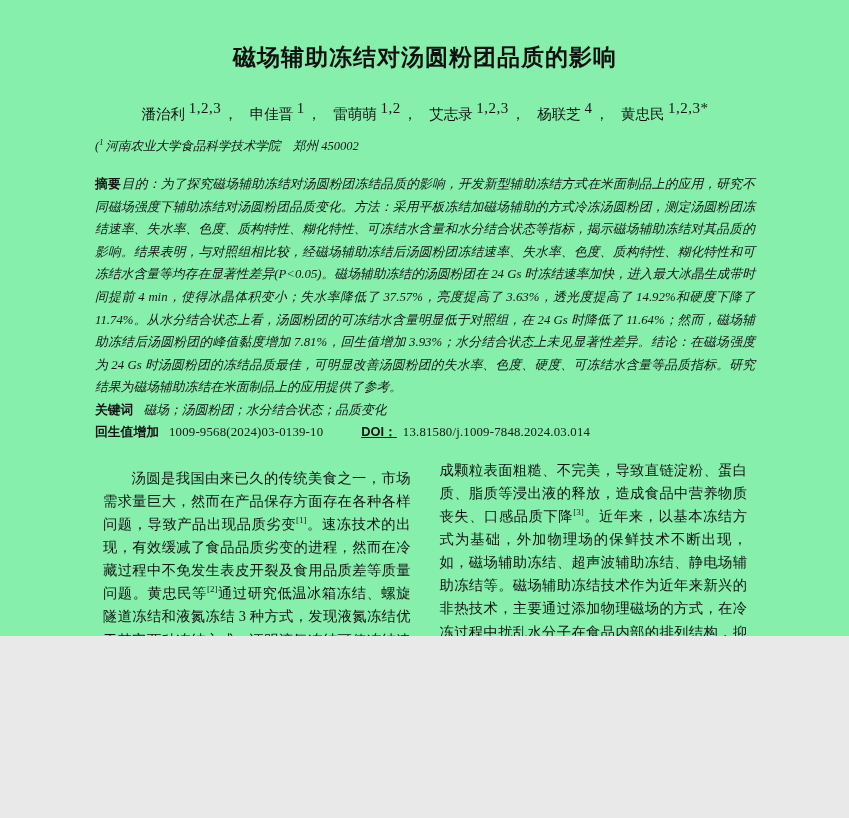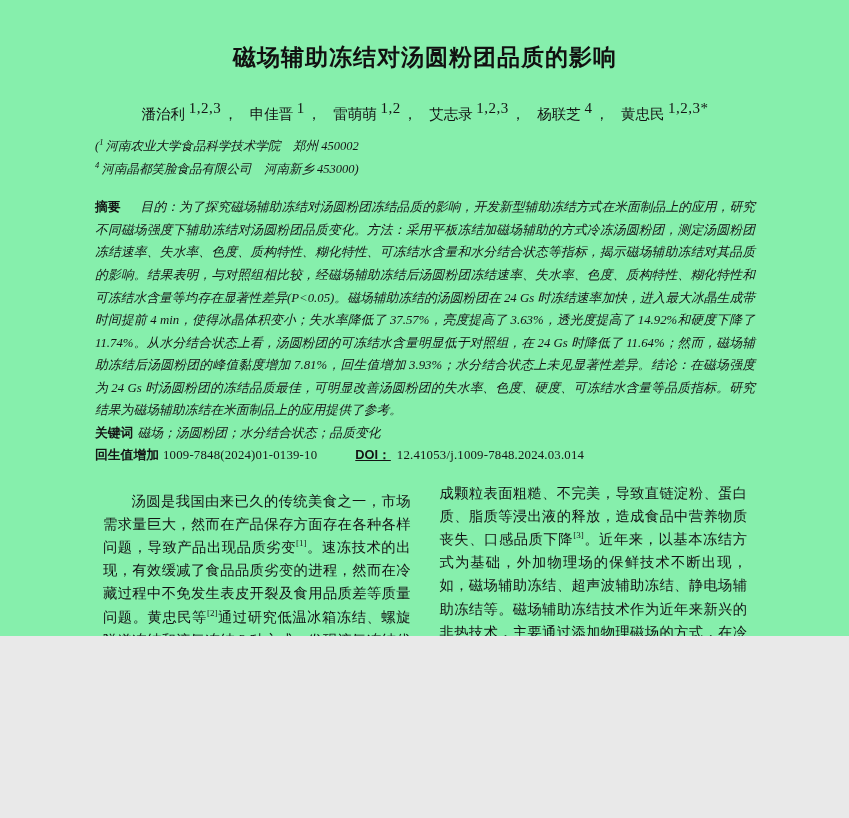--- a/index.html
+++ b/index.html
@@ -27,23 +27,23 @@
   .kai{font-style:italic;}
   .affil sup{font-size:8.5px;}
   .abstract{
     margin-top:17px;font-size:12.8px;line-height:22.6px;
     text-align:justify;
   }
   .label{
     font-family:"Liberation Sans", sans-serif;
     font-weight:700;font-style:normal;
   }
-  .abstract .label{margin-right:20px;}
+  .abstract .label{margin-right:1px;}
   .kv-line{font-size:12.8px;line-height:22px;}
-  .kv-line .label{margin-right:4px;}
+  .kv-line .label{margin-right:10px;}
   .kv-line .doi-label{margin-left:38px;margin-right:6px;text-decoration:underline;}
   .mono-num{letter-spacing:0.2px;}
   .columns{
     margin-top:16px;height:334px;
     column-count:2;column-gap:13px;column-fill:auto;
     overflow:hidden;
     font-size:14.3px;line-height:23.1px;text-align:justify;
   }
   .columns p{margin:8px;text-indent:2em;}
   .columns sup{font-size:9px;line-height:0;}
@@ -52,33 +52,32 @@
 <body>
 
 <div class="page">
 
   <h1 class="title">磁场辅助冻结对汤圆粉团品质的影响</h1>
 
   <div class="authors" id="authors"><span class="author">潘治利 <sup>1,2,3</sup><span class="sep">，</span></span><span class="author">申佳晋 <sup>1</sup><span class="sep">，</span></span><span class="author">雷萌萌 <sup>1,2</sup><span class="sep">，</span></span><span class="author">艾志录 <sup>1,2,3</sup><span class="sep">，</span></span><span class="author">杨联芝 <sup>4</sup><span class="sep">，</span></span><span class="author">黄忠民 <sup>1,2,3*</sup></span></div>
 
   <div class="affiliations kai" id="affiliations">
       <div class="affil">(<sup>1 </sup>河南农业大学食品科学技术学院　郑州 450002</div>
-      <div class="affil"><sup>4 </sup>河南晶都笑脸食品有限公司　河南新乡 453000)</div>
     </div>
 
   <div class="abstract">
     <span class="label">摘要</span><span class="kai">目的：为了探究磁场辅助冻结对汤圆粉团冻结品质的影响，开发新型辅助冻结方式在米面制品上的应用，研究不同磁场强度下辅助冻结对汤圆粉团品质变化。方法：采用平板冻结加磁场辅助的方式冷冻汤圆粉团，测定汤圆粉团冻结速率、失水率、色度、质构特性、糊化特性、可冻结水含量和水分结合状态等指标，揭示磁场辅助冻结对其品质的影响。结果表明，与对照组相比较，经磁场辅助冻结后汤圆粉团冻结速率、失水率、色度、质构特性、糊化特性和可冻结水含量等均存在显著性差异(P&lt;0.05)。磁场辅助冻结的汤圆粉团在 24 Gs 时冻结速率加快，进入最大冰晶生成带时间提前 4 min，使得冰晶体积变小；失水率降低了 37.57%，亮度提高了 3.63%，透光度提高了 14.92%和硬度下降了 11.74%。从水分结合状态上看，汤圆粉团的可冻结水含量明显低于对照组，在 24 Gs 时降低了 11.64%；然而，磁场辅助冻结后汤圆粉团的峰值黏度增加 7.81%，回生值增加 3.93%；水分结合状态上未见显著性差异。结论：在磁场强度为 24 Gs 时汤圆粉团的冻结品质最佳，可明显改善汤圆粉团的失水率、色度、硬度、可冻结水含量等品质指标。研究结果为磁场辅助冻结在米面制品上的应用提供了参考。</span>
   </div>
 
   <div class="kv-line">
     <span class="label">关键词</span><span class="kai">磁场；汤圆粉团；水分结合状态；品质变化</span>
   </div>
 
   <div class="kv-line">
-    <span class="label">回生值增加</span><span class="mono-num">1009-7848(2024)01-0139-10</span><span class="label doi-label">DOI：</span><span class="mono-num">12.41053/j.1009-7848.2024.03.014</span>
+    <span class="label">回生值增加</span><span class="mono-num">1009-9568(2024)03-0139-10</span><span class="label doi-label">DOI：</span><span class="mono-num">13.81580/j.1009-7848.2024.03.014</span>
   </div>
 
   <div class="columns" id="body-columns">
       <p>汤圆是我国由来已久的传统美食之一，市场需求量巨大，然而在产品保存方面存在各种各样问题，导致产品出现品质劣变<sup>[1]</sup>。速冻技术的出现，有效缓减了食品品质劣变的进程，然而在冷藏过程中不免发生表皮开裂及食用品质差等质量问题。黄忠民等<sup>[2]</sup>通过研究低温冰箱冻结、螺旋隧道冻结和液氮冻结 3 种方式，发现液氮冻结优于其它两种冻结方式，证明液氮冻结可使冻结速率提高，而且冻结品质也有所改善。</p>
       <p>冻结对于储藏易变质食品来说，是一种比较方便的方法，可保持食品品质，延长食品的储藏期。然而，常用的冻结方法在冷冻过程中形成的冰晶体过大，很容易破坏淀粉颗粒结构，最后造成颗粒表面粗糙、不完美，导致直链淀粉、蛋白质、脂质等浸出液的释放，造成食品中营养物质丧失、口感品质下降<sup>[3]</sup>。近年来，以基本冻结方式为基础，外加物理场的保鲜技术不断出现，如，磁场辅助冻结、超声波辅助冻结、静电场辅助冻结等。磁场辅助冻结技术作为近年来新兴的非热技术，主要通过添加物理磁场的方式，在冷冻过程中扰乱水分子在食品内部的排列结构，抑制冰晶体积生长，在冷冻过程中避免淀粉颗粒结构受到冰晶的损害，保护细胞内的活性<sup>[4]</sup>。磁场作为新兴的清洁性的能源之一，不会给环境带来任何污染，具有良好的环保特性等特点。同时，在冻结过程中时添加微弱磁场可产生较明显的冻结效果，使产品品质提升，具有节能环保的优点<sup>[5]</sup>。张艳艳等<sup>[6]</sup>通过研究静电场辅助冻结对面筋蛋白的影响，得出施加电场后面筋蛋白的网络结构变得更加致密且均匀。Zhou 等研究磁场辅助冻结对冷冻面团的影响，发现增加磁场</p>
     </div>
 
 </div>
 
 </body></html>

